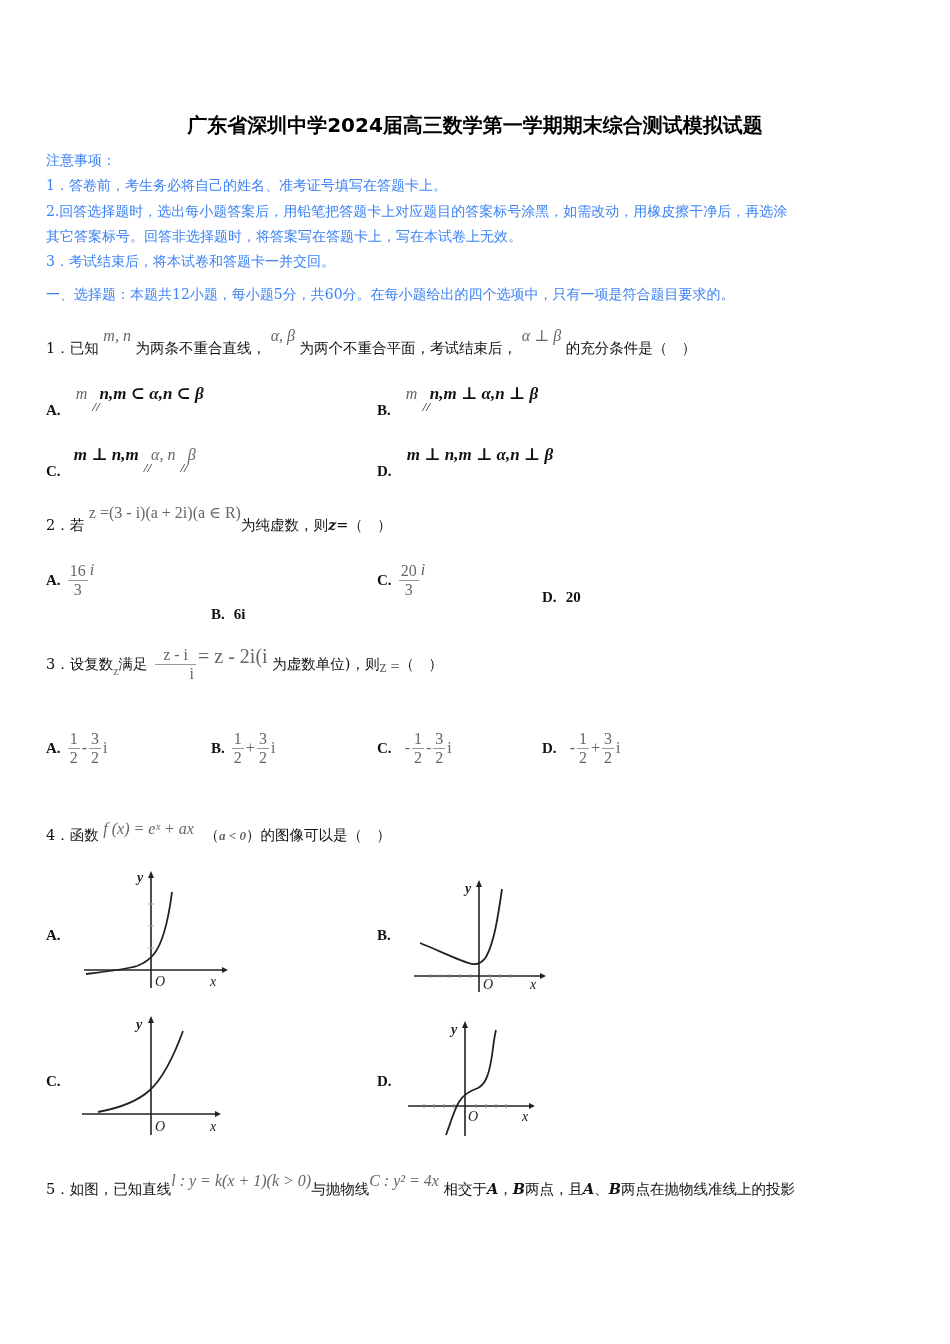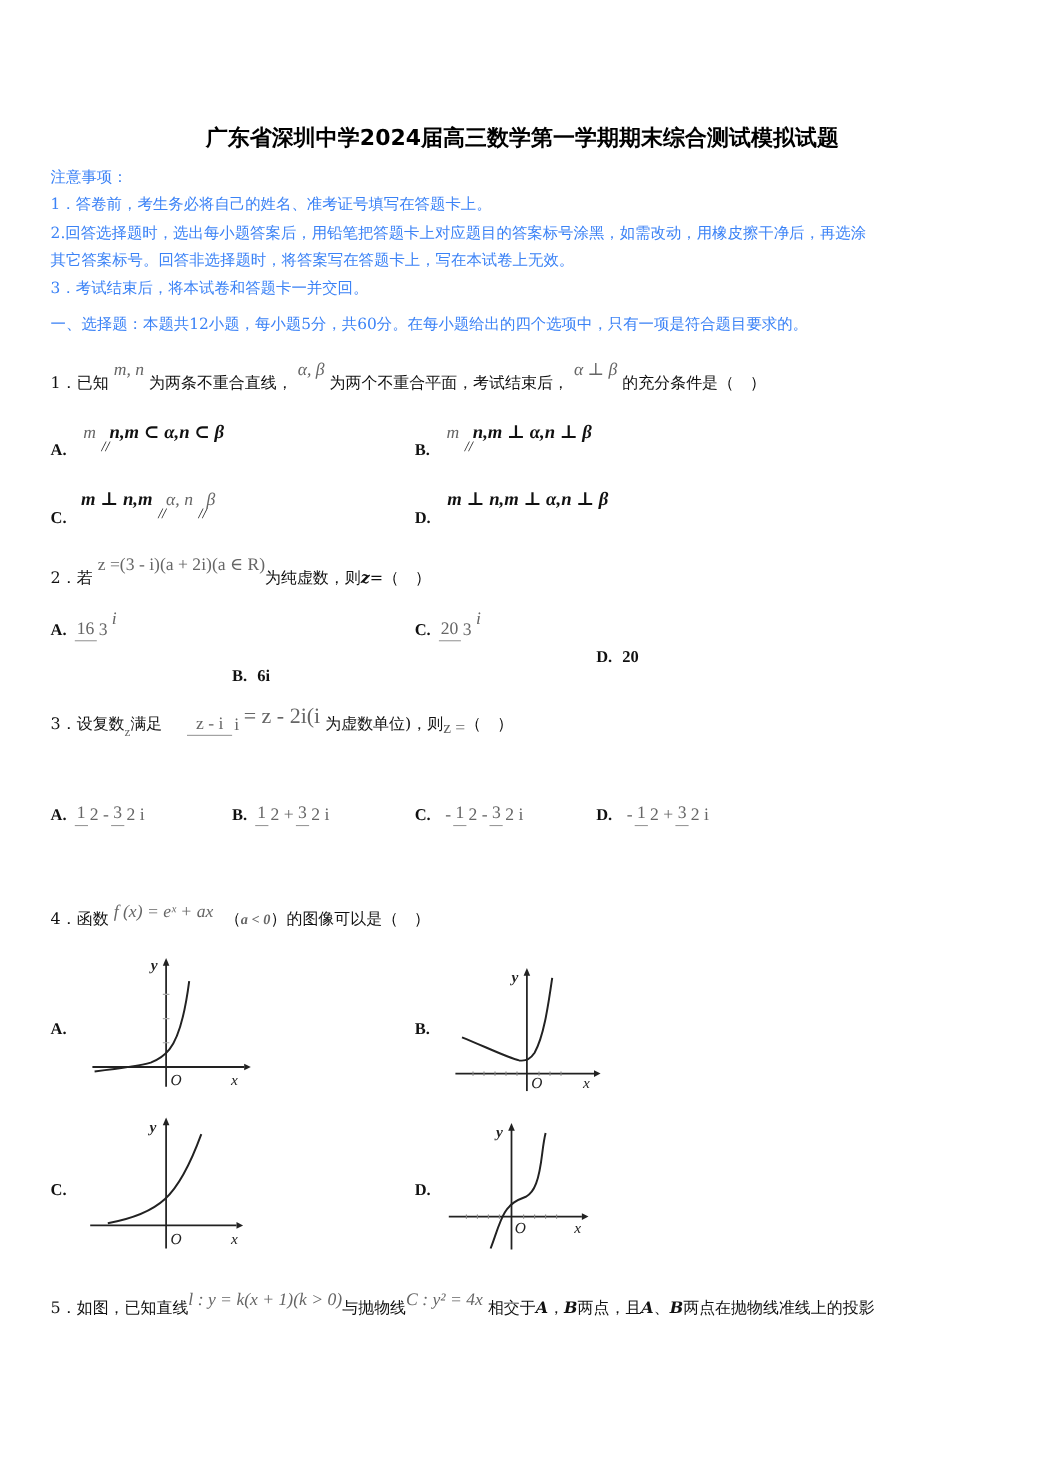--- a/index.html
+++ b/index.html
@@ -12,21 +12,21 @@
   .title {
     left: 0; width: 950px; top: 112px; text-align: center;
     font-family: "DejaVu Sans", "Liberation Sans", sans-serif;
     font-weight: bold; font-size: 20px; letter-spacing: 0px; color: #000;
   }
   .note { font-size: 14px; left: 46px; color: #3b82f6; }
   .q { font-size: 14.5px; left: 46px; color: #111; }
   .math { font-family: "Liberation Serif", "DejaVu Serif", serif; font-style: italic; color: #666; font-size: 16px; }
   .mathb { font-family: "Liberation Serif", "DejaVu Serif", serif; font-style: italic; font-weight: bold; color: #111; font-size: 17px; }
   .opt-label { font-family: "Liberation Serif", "DejaVu Serif", serif; font-weight: bold; font-size: 15px; color: #111; }
-  .frac { display: inline-flex; flex-direction: row; align-items: center; vertical-align: middle;
+  .frac { display: inline-flex; flex-direction: column; align-items: center; vertical-align: middle;
           font-family: "Liberation Serif", serif; color: #666; font-size: 16px; line-height: 1.15; margin: 0 2px; }
   .frac .num { border-bottom: 1px solid #999; padding: 0 2px; }
   .frac .den { padding: 0 2px; }
   .gray { color: #666; font-family: "Liberation Serif", serif; }
   .sup { position: relative; top: -12px; }
   .plot { position: absolute; }
   .plot svg { display: block; }
 </style>
 </head>
 <body>
@@ -95,21 +95,21 @@
       <span class="den">3</span>
     </span><span class="math" style="position:relative;top:-10px;">i</span>
 </div>
 <div class="abs" style="left:542px; top:587px;">
   <span class="opt-label">D.</span>
   <span class="opt-label" style="margin-left:4px;">20</span>
 </div>
 
 <div class="abs q" style="top:646px;">
   <span>3．</span><span>设复数</span><span class="gray" style="position:relative;top:6px;font-size:12px;">z</span><span>满足</span>
-  <span class="frac" style="margin-left:18px;align-items:flex-end;">
+  <span class="frac" style="margin-left:3px;align-items:flex-end;">
       <span class="num" style="padding:0 8px;">z - i</span>
       <span class="den">i</span>
     </span><span class="gray" style="position:relative;top:-6px;font-size:20px;">= z - 2i(i</span>
   <span>为虚数单位)，则</span><span class="gray" style="position:relative;top:3px;font-size:16px;">z =</span><span>（　）</span>
 </div>
 
 <div class="abs" style="left:46px; top:730px;">
   <span class="opt-label">A.</span>
   <span class="gray"></span><span class="frac">
       <span class="num">1</span>

